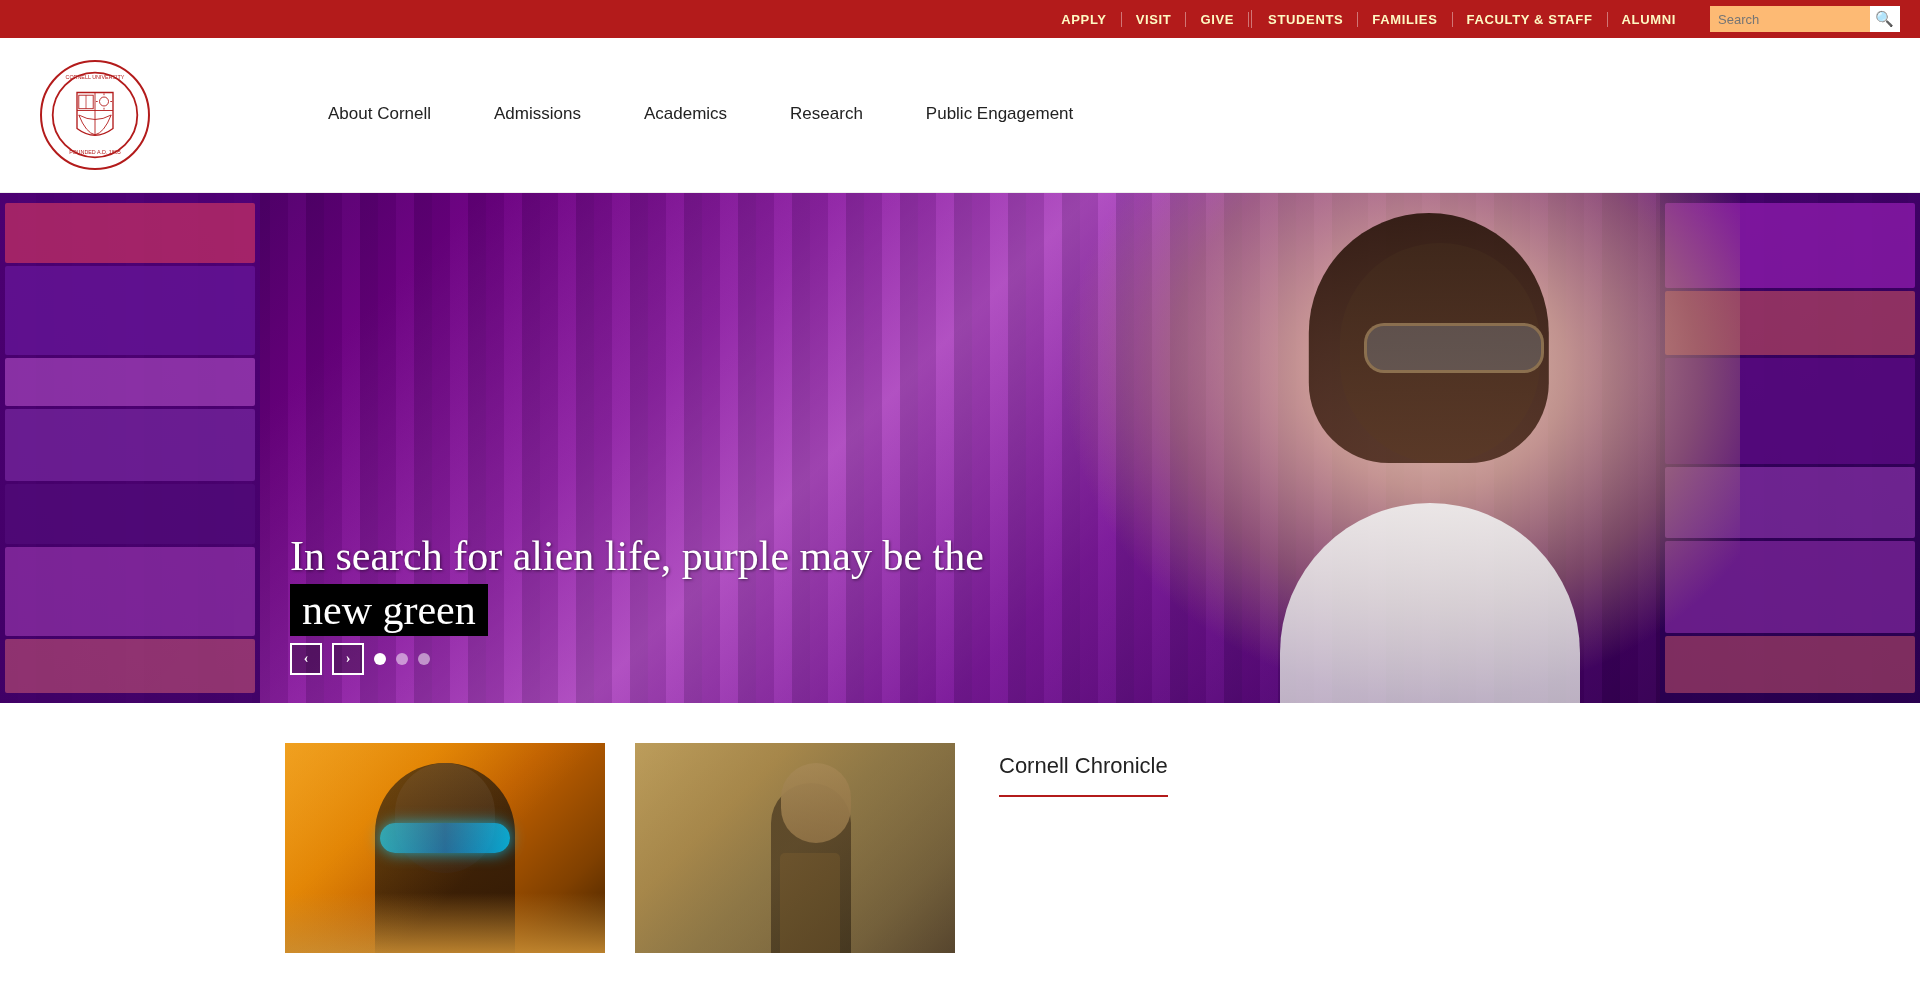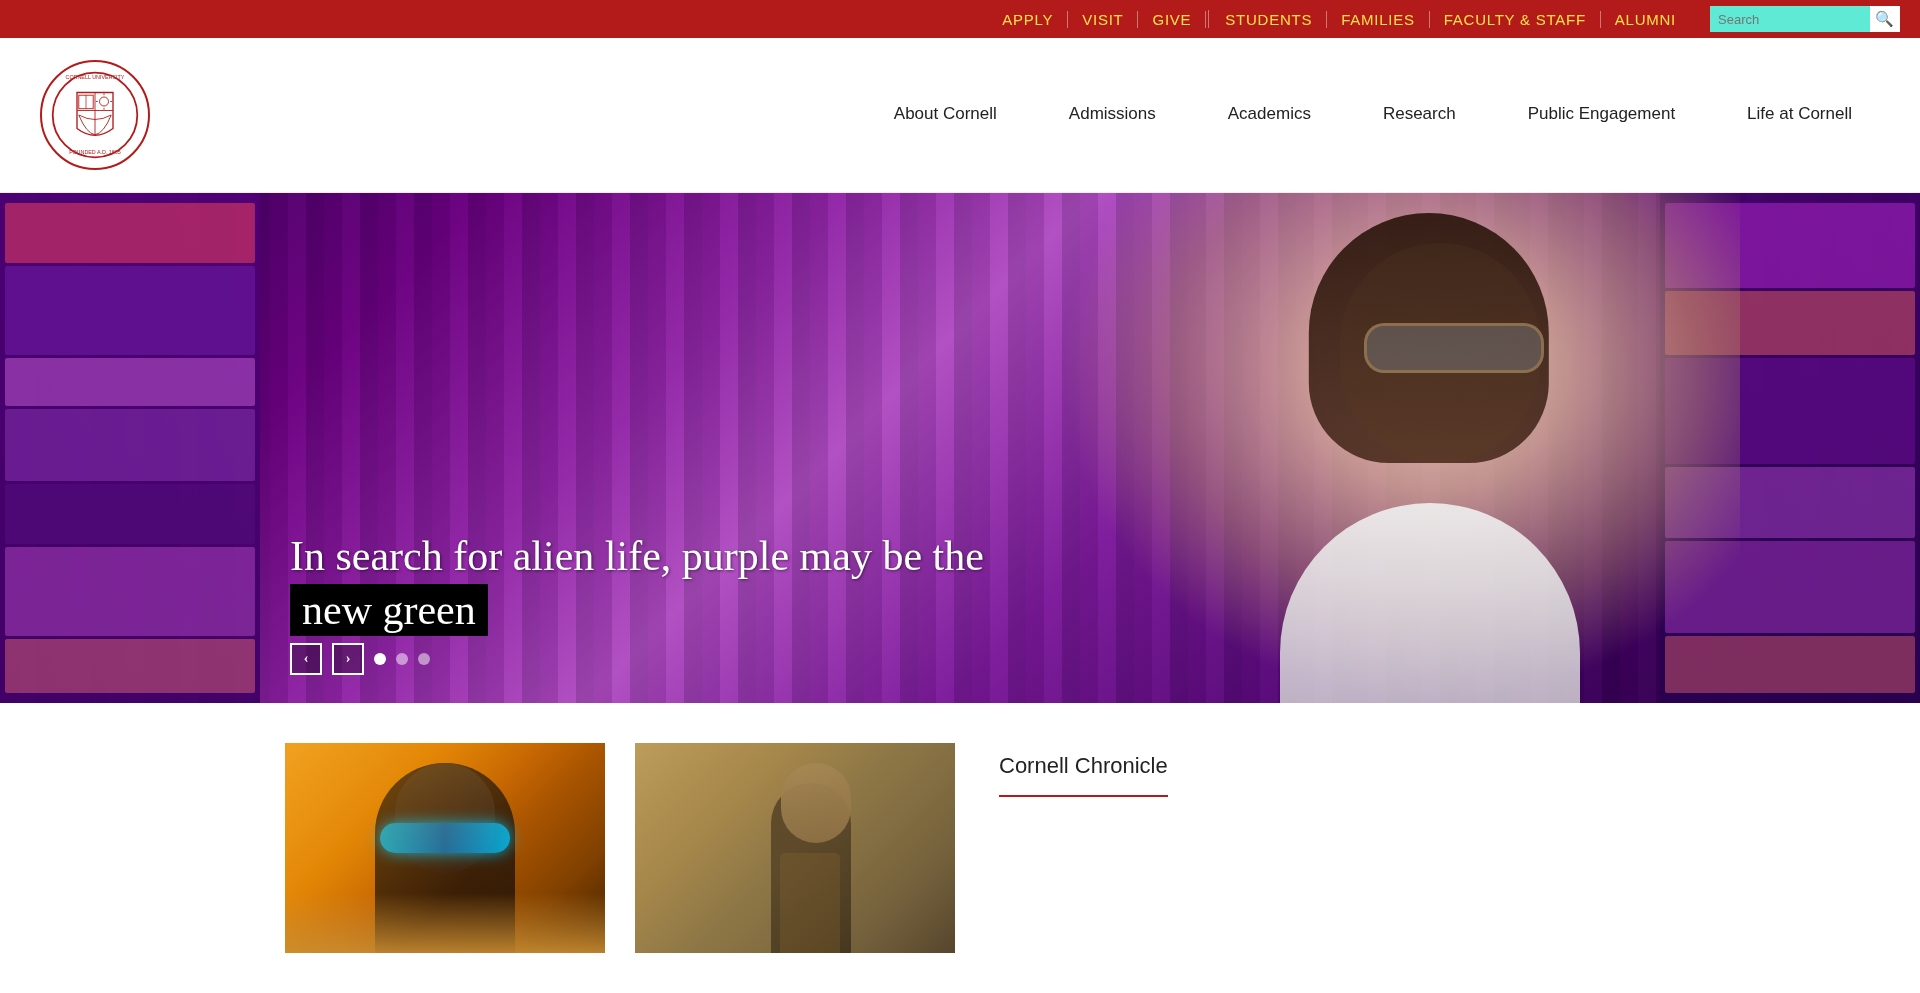--- a/index.html
+++ b/index.html
@@ -14,44 +14,44 @@
       justify-content: flex-end;
       padding: 0 20px;
       gap: 0;
     }
     .top-bar-links {
       display: flex;
       align-items: center;
       gap: 0;
     }
     .top-bar-link {
-      color: #fde047;
-      font-size: 15px;
+      color: #fef9c3;
+      font-size: 13px;
       font-family: Arial, sans-serif;
       text-decoration: none;
       padding: 0 14px;
       letter-spacing: 0.05em;
-      font-weight: 400;
+      font-weight: 700;
       border-right: 1px solid rgba(255,255,255,0.4);
       cursor: pointer;
     }
     .top-bar-link:last-of-type { border-right: none; }
     .top-bar-divider {
       width: 1px;
       height: 18px;
       background: rgba(255,255,255,0.4);
       margin: 0 2px;
     }
     #search-container {
       display: flex;
       align-items: center;
       margin-left: 20px;
     }
     #search-input {
-      background: #5eead4;
+      background: #fdba74;
       border: none;
       height: 26px;
       padding: 0 8px;
       font-size: 13px;
       width: 160px;
       color: #333;
       outline: none;
     }
     #search-btn {
       background: #fff;
@@ -93,24 +93,23 @@
       background: #fff;
       cursor: pointer;
     }
     .logo-svg-inner {
       width: 90px;
       height: 90px;
     }
     #main-nav {
       display: flex;
       align-items: center;
-      gap: 16px;
+      gap: 7px;
       margin-left: 60px;
       flex: 1;
-      justify-content: flex-end;
     }
     .nav-item {
       font-family: Arial, sans-serif;
       font-size: 17px;
       color: #222;
       padding: 0 28px;
       cursor: pointer;
       white-space: nowrap;
       font-weight: 400;
       text-decoration: none;
@@ -294,21 +293,20 @@
       </svg>
     </div>
   </div>
 
   <nav id="main-nav">
     <a class="nav-item">About Cornell</a>
     <a class="nav-item">Admissions</a>
     <a class="nav-item">Academics</a>
     <a class="nav-item">Research</a>
     <a class="nav-item">Public Engagement</a>
-    <a class="nav-item">Life at Cornell</a>
   </nav>
 </div>
 
 <div id="hero">
   <div id="hero-bg"></div>
   <div id="hero-overlay"></div>
 
   <div style="position:absolute;top:0;left:0;width:260px;height:510px;background:linear-gradient(180deg,rgba(80,0,120,0.8)0%,rgba(60,0,100,0.9)100%);display:flex;flex-direction:column;gap:3px;padding:10px 5px;overflow:hidden;">
     <div style="flex:1;background:rgba(200,50,100,0.7);border-radius:2px;"></div>
     <div style="flex:1.5;background:rgba(100,20,150,0.8);border-radius:2px;"></div>

